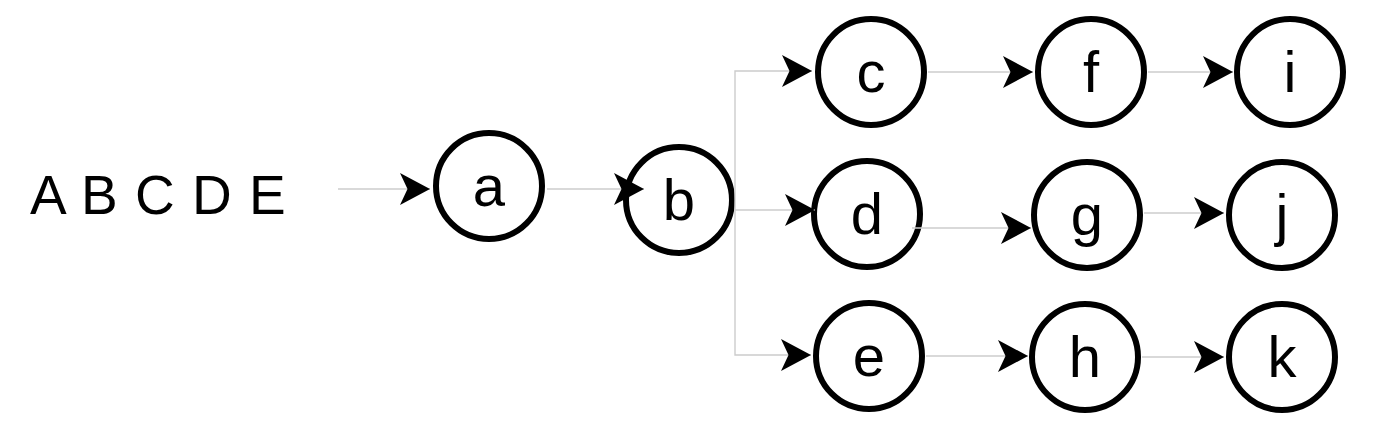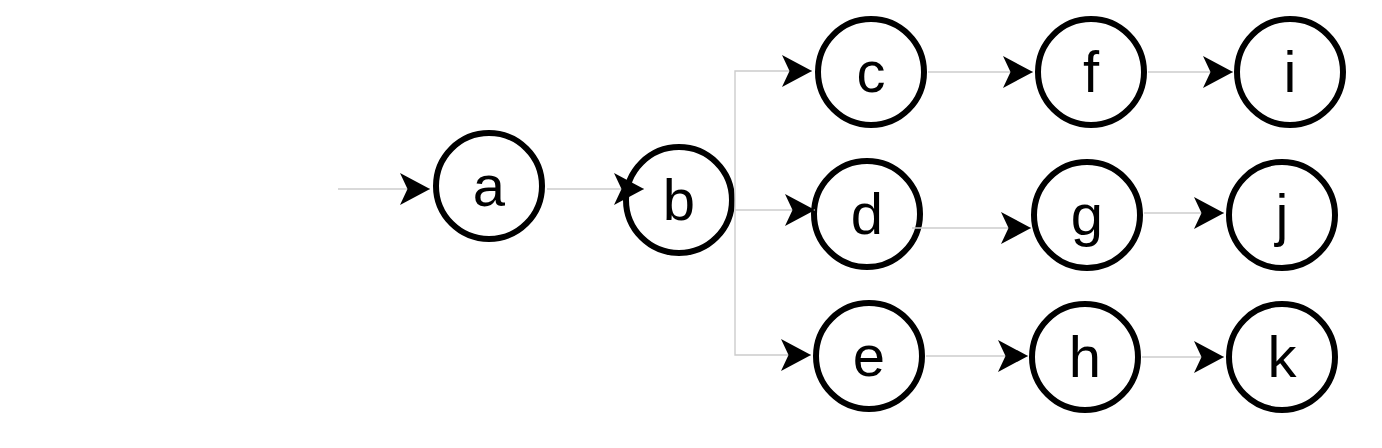--- a/index.html
+++ b/index.html
@@ -66,20 +66,21 @@
     fill: none;
     stroke: #cccccc;
     stroke-width: 1.4;
   }
 </style>
 </head>
 <body>
 
 <div class="canvas">
 
+  <div class="input-text">A B C D E</div>
 
   <div class="node node-a">
     <span class="node-label">a</span>
   </div>
   <div class="node node-b">
     <span class="node-label">b</span>
   </div>
   <div class="node node-c">
     <span class="node-label">c</span>
   </div>

